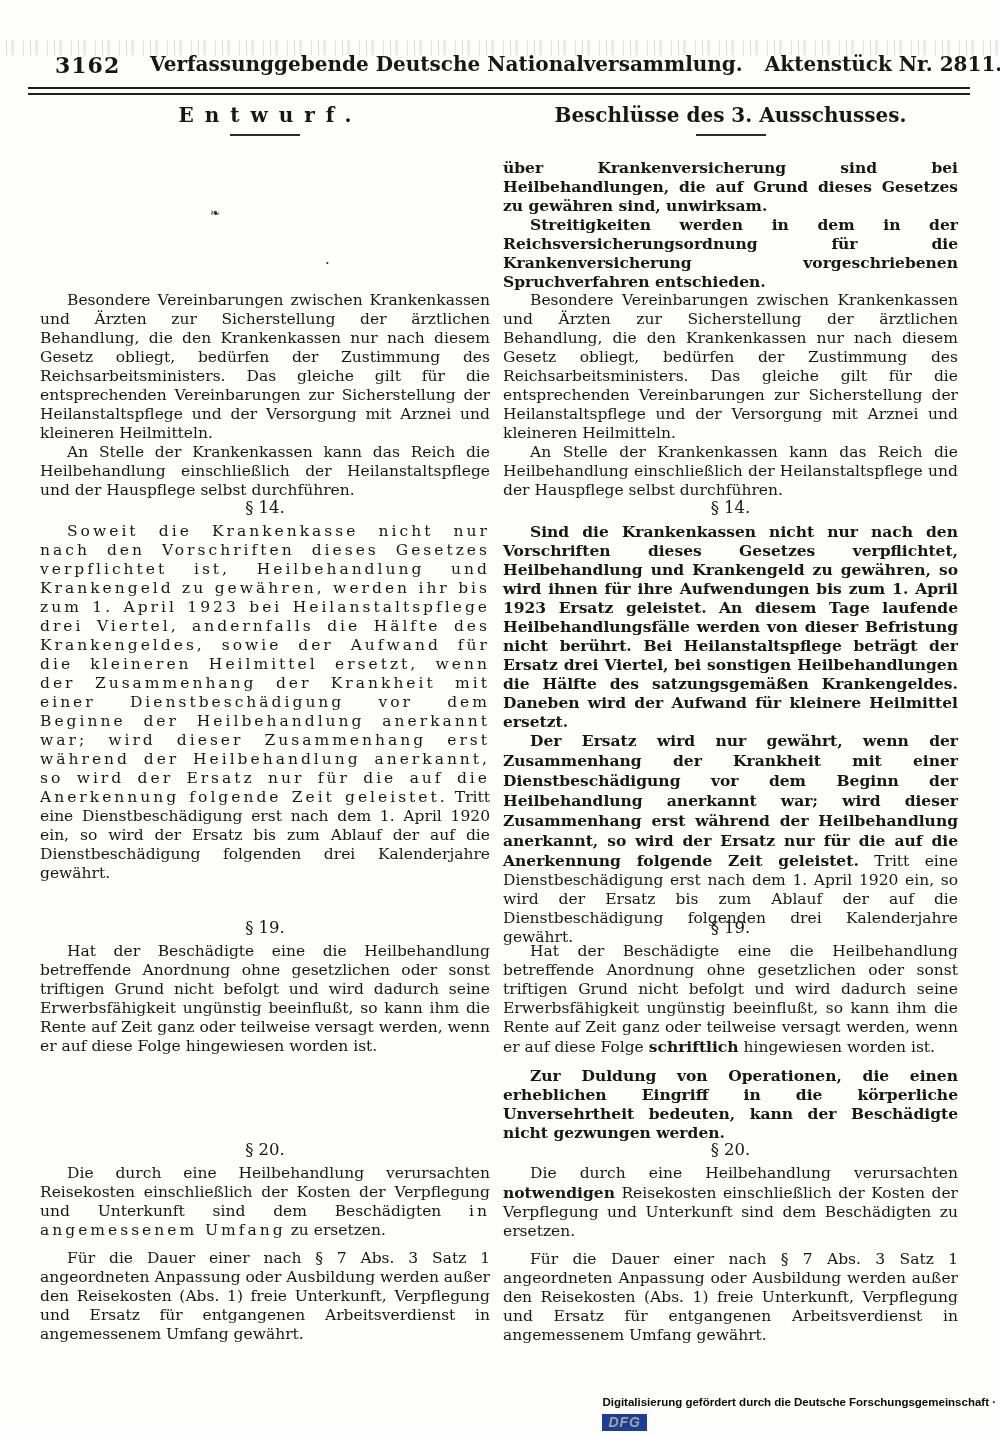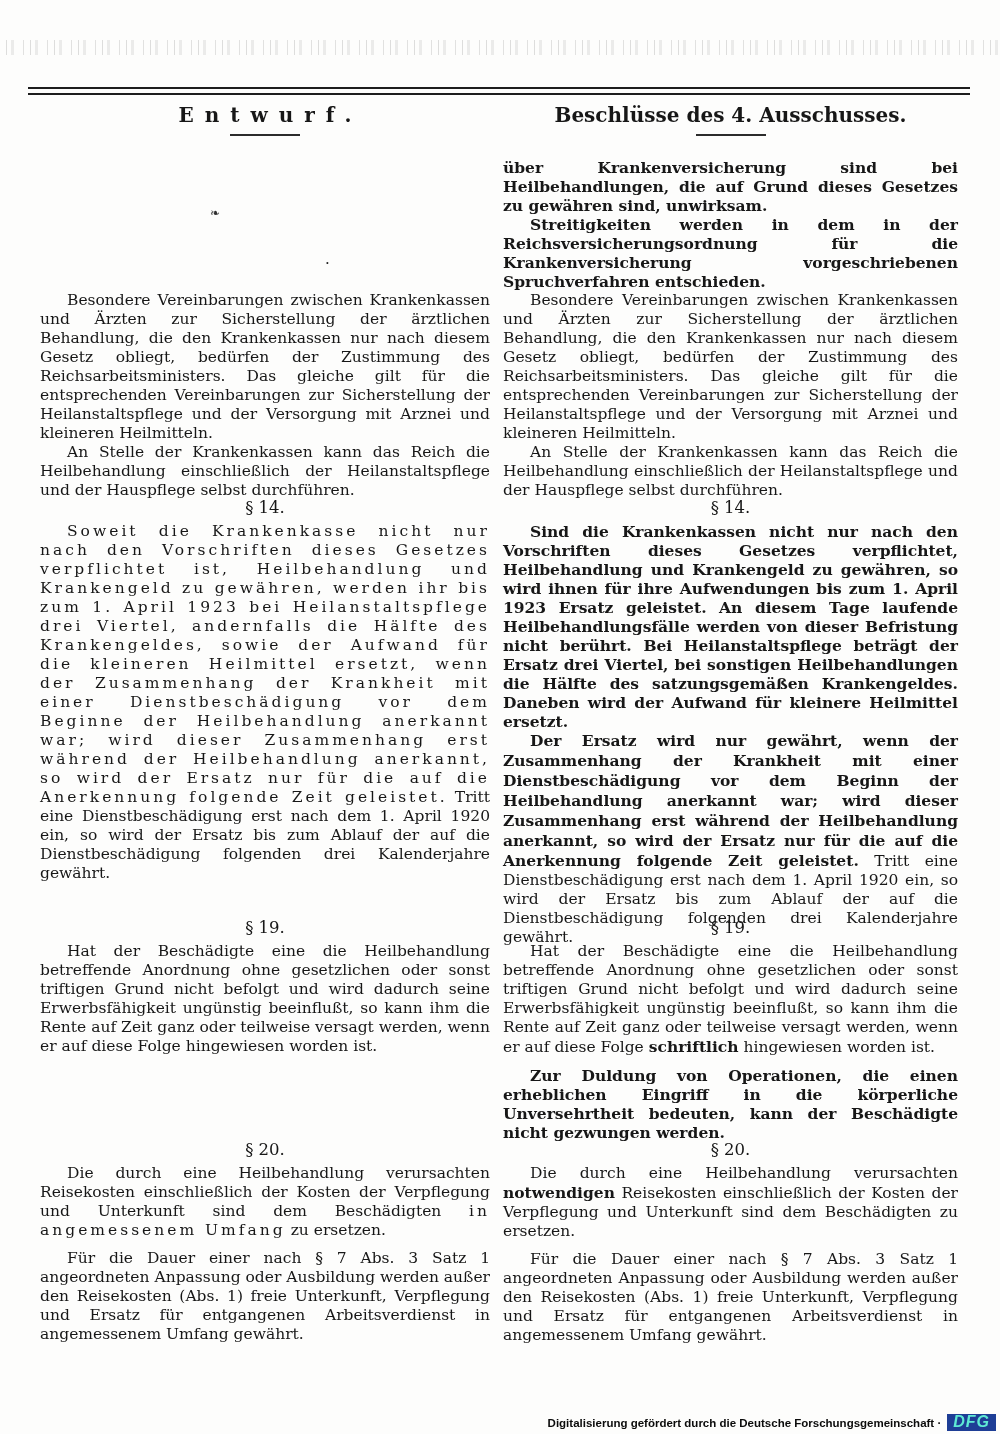--- a/index.html
+++ b/index.html
@@ -23,40 +23,46 @@
   .colhead.sp{letter-spacing:11px;text-indent:11px;text-align:center;}
   .headrule{width:70px;border-top:2px solid #2c2c2c;margin:9px auto 0;}
   .sechead{text-align:center;font-size:16.5px;margin:0 0 5px 0;}
   p{margin:0;}
   .ind{text-indent:27px;}
   .gap{margin-top:9px;}
   .b{font-weight:bold;}
   .spaced{letter-spacing:3px;margin-top:12px;}
   .orn{position:absolute;left:210px;top:206px;font-size:12px;color:#2e2e2e;}
   .dot{position:absolute;left:325px;top:250px;font-size:15px;color:#222;}
-  .footer{position:absolute;right:4px;bottom:3px;display:flex;align-items:center;gap:6px;
-          font-family:"Liberation Sans",sans-serif;font-size:11.5px;font-weight:bold;color:#0b0b0b;}
-  .dfg{background:#1e3e96;color:#5eead4;font-style:italic;font-size:16px;
+  .footer{position:absolute;right:4px;bottom:3px;display:flex;align-items:flex-start;gap:6px;
+          font-family:"Liberation Sans",sans-serif;font-size:11.5px;font-weight:bold;color:#0b0b0b;flex-direction:column;}
+  .dfg{background:#1e3e96;color:#a3a3a3;font-style:italic;font-size:14px;
        padding:1px 6px 2px 6px;letter-spacing:1px;line-height:14px;}
 </style>
 </head>
 <body>
 
 <div class="page">
 
   <div class="noise"></div>
 
+  <div class="hdr">
+    <span class="pgnum">3162</span>
+    <div class="hdr-title">
+      <span>Verfassunggebende Deutsche Nationalversammlung.</span><span class="hdr-doc">Aktenstück Nr. 2811.</span>
+    </div>
+  </div>
   <div class="rule-double"></div>
 
   <div class="blk cl" style="top:106px">
     <div class="colhead sp">Entwurf.</div>
     <div class="headrule"></div>
   </div>
   <div class="blk cr" style="top:106px">
-    <div class="colhead">Beschlüsse des 4. Ausschusses.</div>
+    <div class="colhead">Beschlüsse des 3. Ausschusses.</div>
     <div class="headrule"></div>
   </div>
 
   <span class="orn">❧</span>
   <span class="dot">.</span>
 
   <div class="blk cr" style="top:158px">
     <p class="b">über Krankenversicherung sind bei Heilbehandlungen, die auf Grund dieses Gesetzes zu gewähren sind, unwirksam.</p>
     <p class="b ind">Streitigkeiten werden in dem in der Reichsversicherungsordnung für die Krankenversicherung vorgeschriebenen Spruchverfahren entschieden.</p>
   </div>

